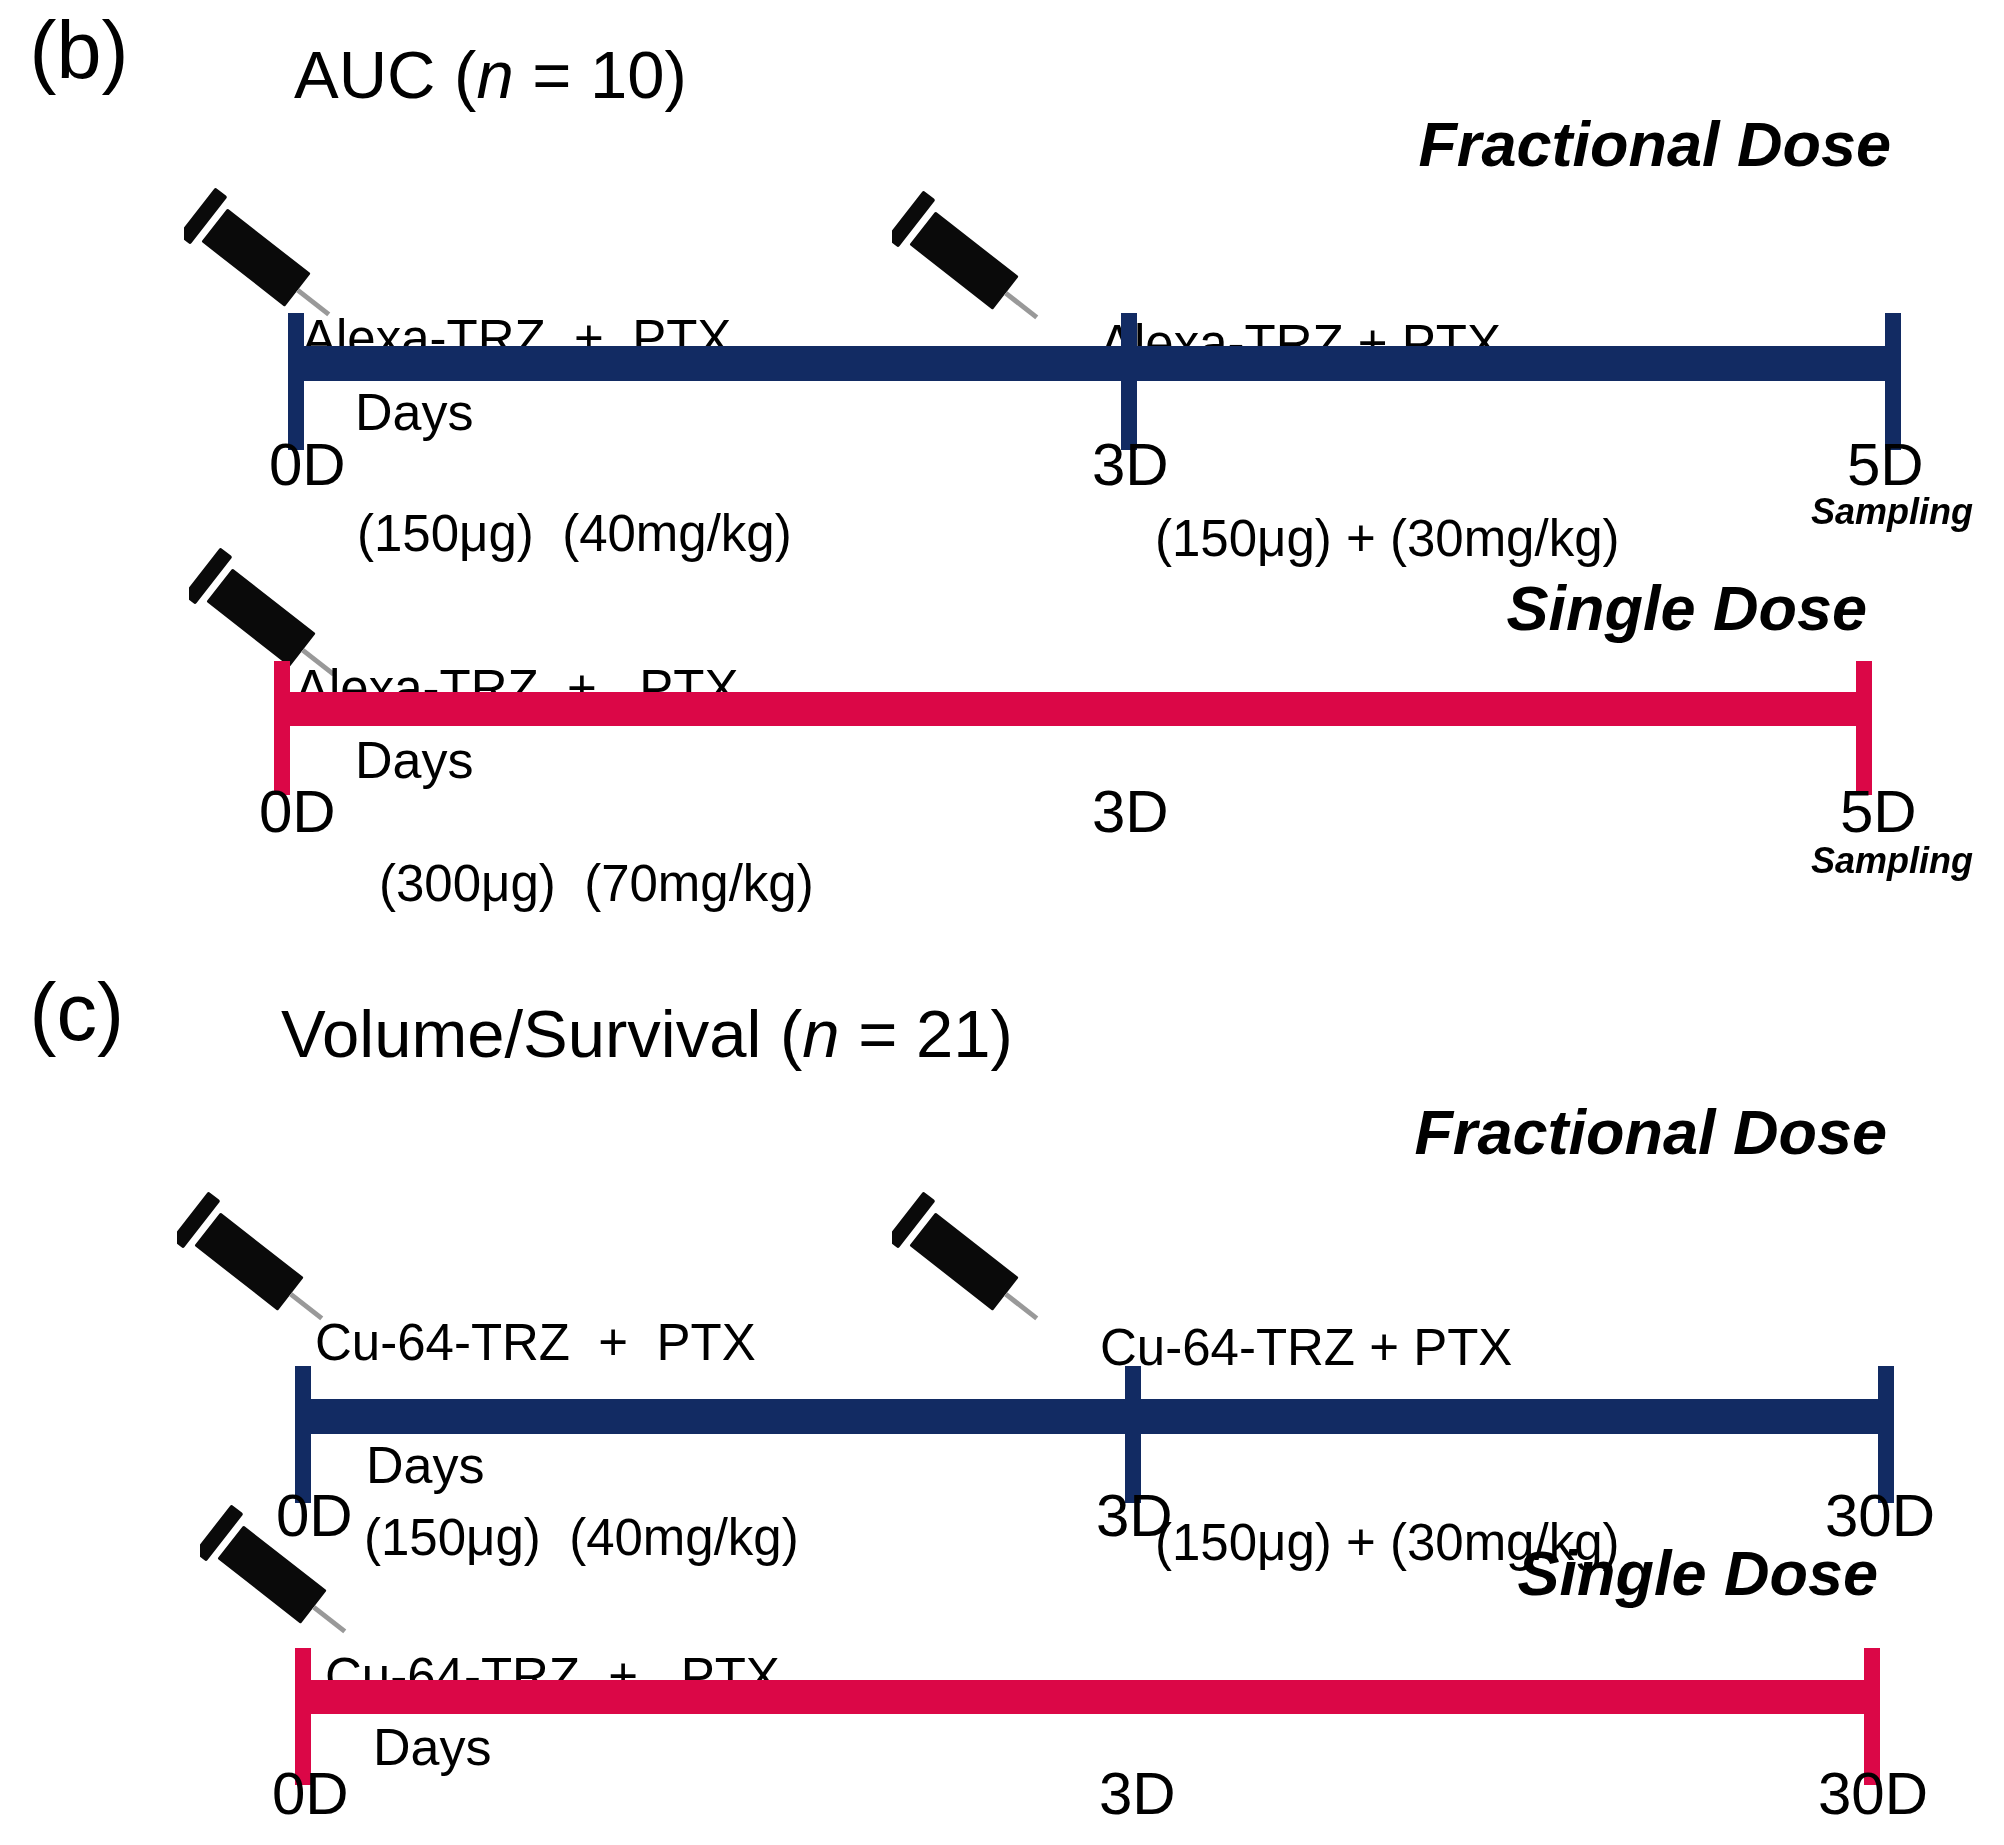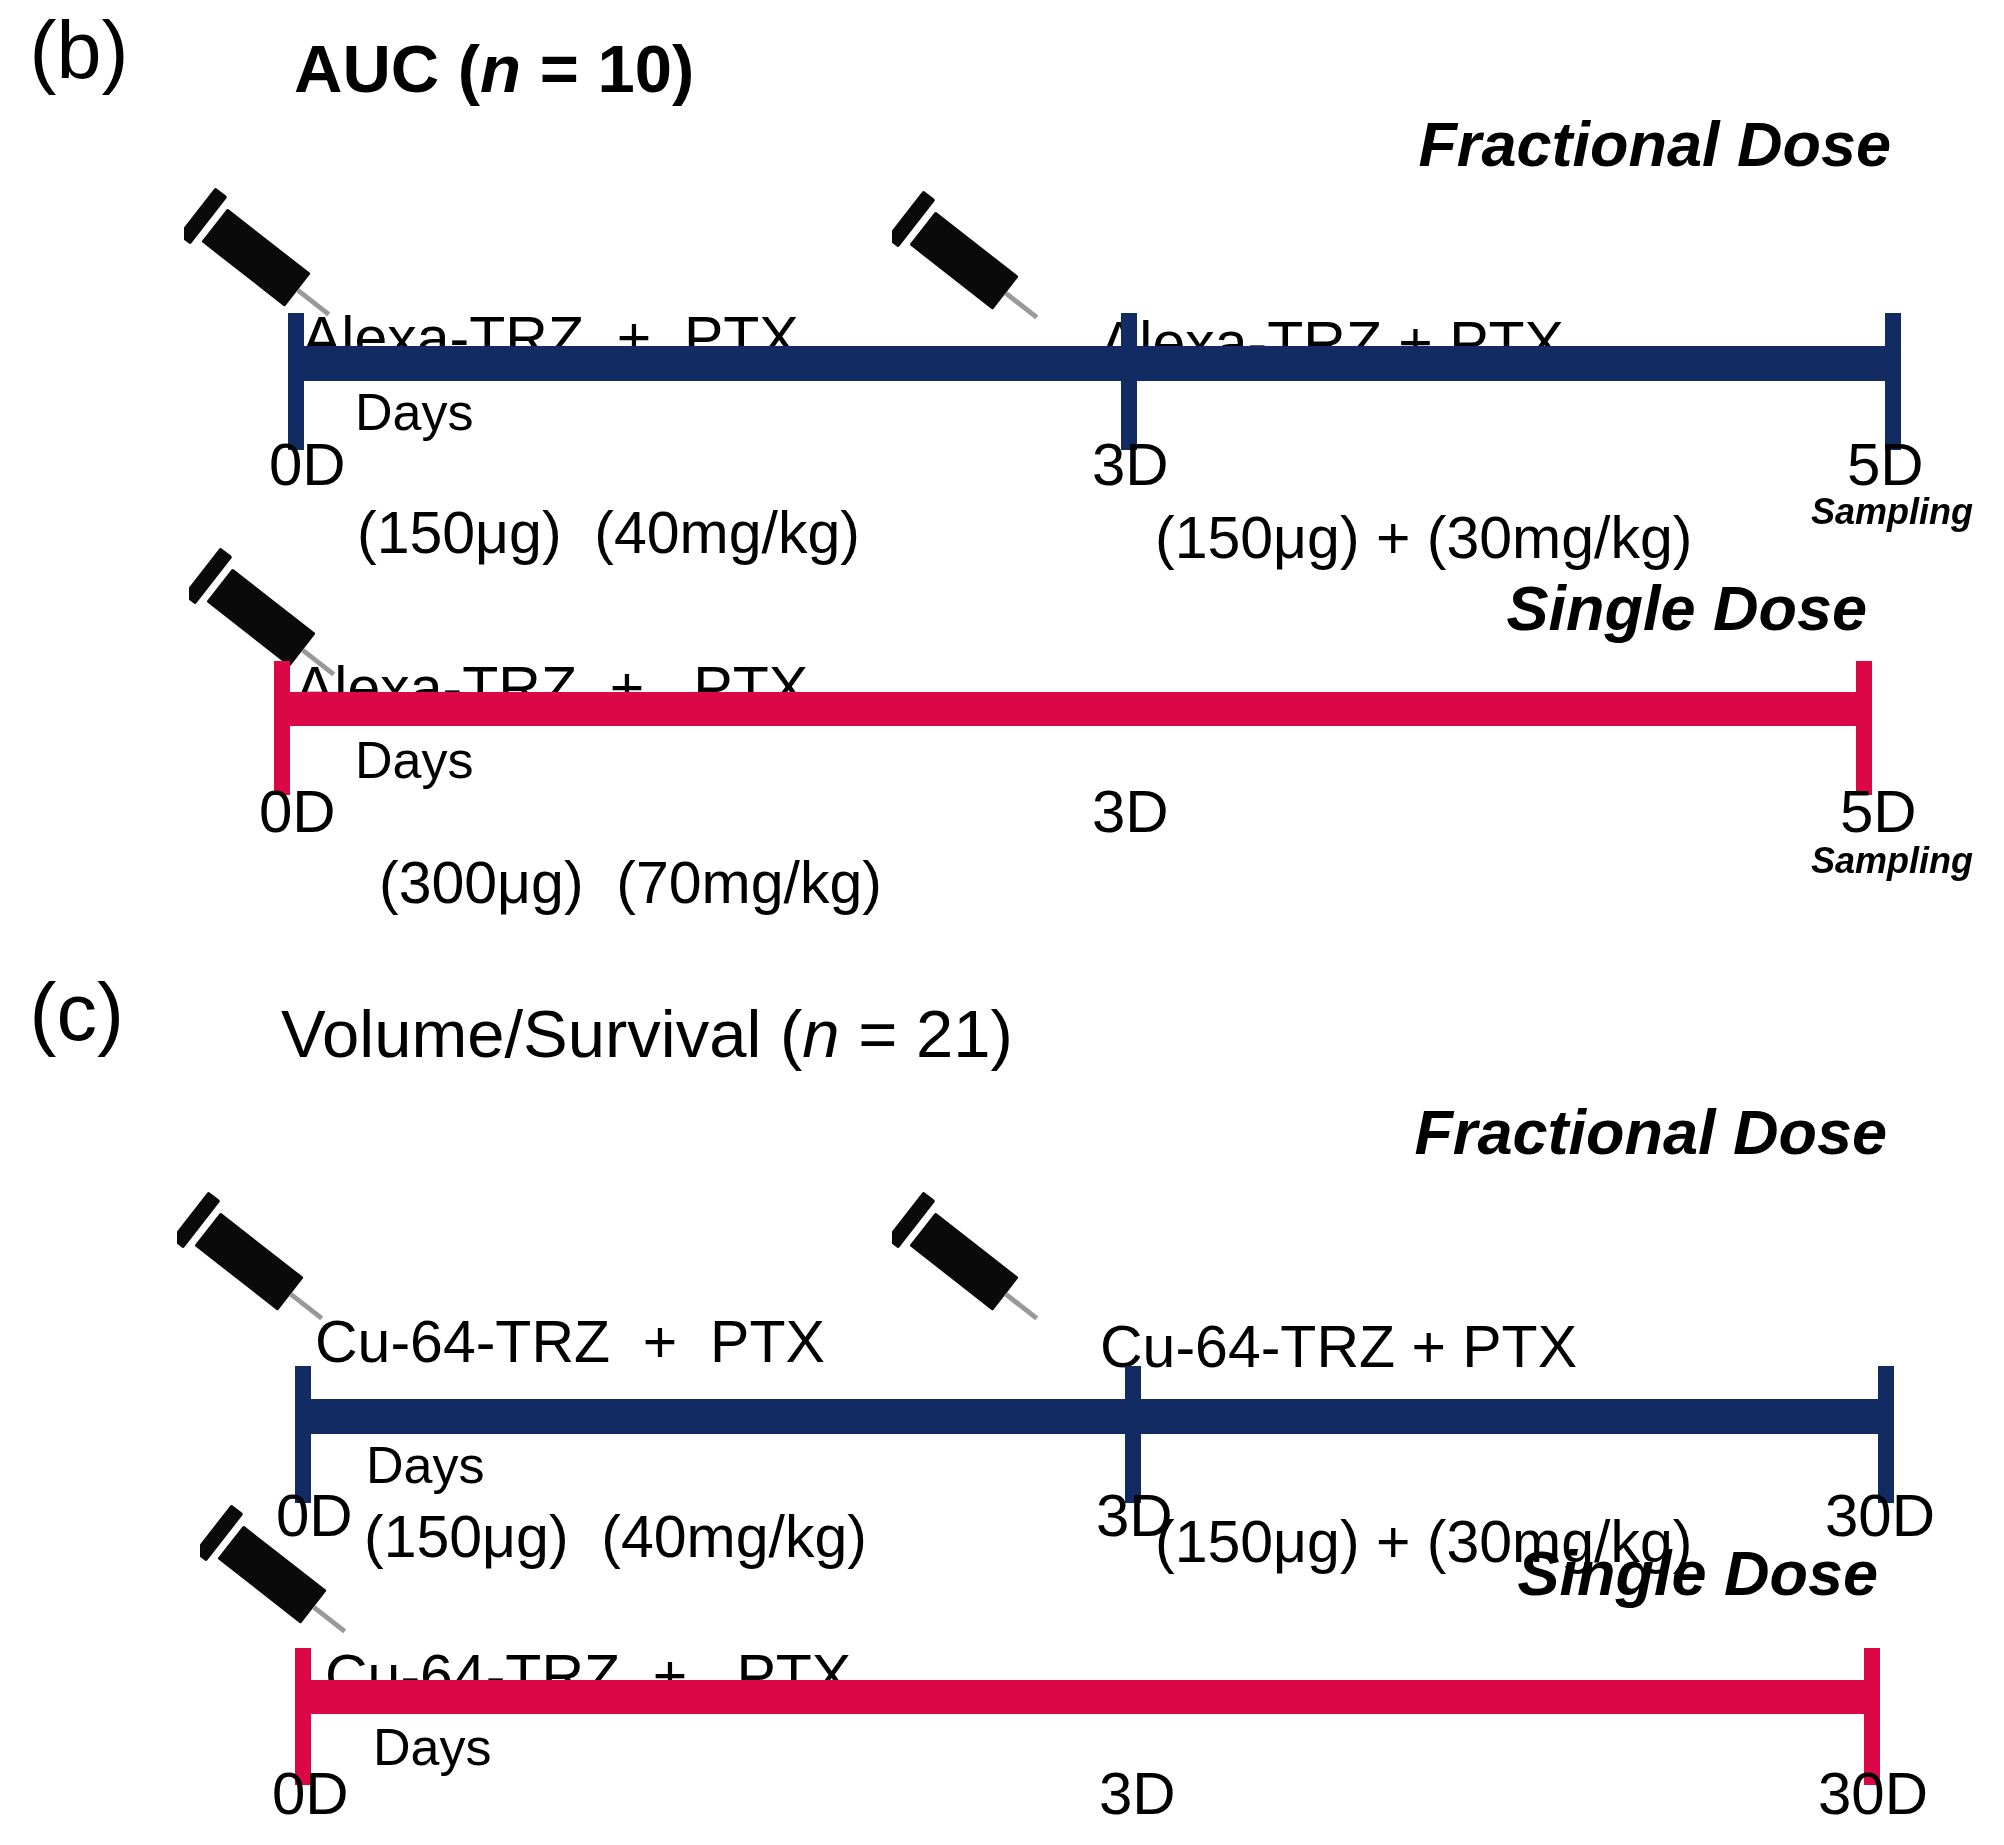--- a/index.html
+++ b/index.html
@@ -9,21 +9,21 @@
     background:#ffffff;
     font-family:"Liberation Sans","DejaVu Sans",sans-serif;
     color:#000;
     overflow:hidden;
   }
   .abs{position:absolute;}
   .panel-letter{font-size:81px;line-height:1;}
   .panel-title{font-size:67px;line-height:1;white-space:pre;}
   .panel-title .nvar{font-style:italic;}
   .dose-label{font-size:63px;font-weight:bold;font-style:italic;line-height:1;white-space:pre;}
-  .inj-text{font-size:59px;line-height:65px;white-space:pre;}
+  .inj-text{font-size:51px;line-height:65px;white-space:pre;}
   .inj-line{display:block;}
   .tick-label{font-size:60px;line-height:1;white-space:pre;}
   .axis-label{font-size:52px;line-height:1;}
   .sampling{font-size:36px;font-weight:bold;font-style:italic;line-height:1;}
   .tl-bar{position:absolute;height:35px;}
   .tl-bar.frac{background:var(--fractional,#122b63);}
   .tl-bar.single{background:var(--single,#db0747);}
   .tick{position:absolute;width:15.5px;}
   .tick.frac{background:var(--fractional,#122b63);}
   .tick.single{background:var(--single,#db0747);}
@@ -42,21 +42,21 @@
       </g>
     </g>
   </defs>
 </svg>
 
 <div id="figure">
 
   <div>
     <div class="abs panel-letter" style="left:29.5px;top:9.8px;">(b)</div>
 
-    <div class="abs panel-title" style="left:294px;top:35px;font-weight:bold;"><span>AUC (</span><span class="nvar">n</span><span> = 10)</span></div>
+    <div class="abs panel-title" style="left:294px;top:41px;"><span>AUC (</span><span class="nvar">n</span><span> = 10)</span></div>
 
     <div class="abs dose-label" style="right:114px;top:113px;">Fractional Dose</div>
 
     <svg class="syringe" style="left:184px;top:176px;" viewBox="0 0 240 240">
         <use href="#syringe-shape"></use>
       </svg>
     <div class="abs inj-text" style="left:302px;top:176px;">
       <span class="inj-line">Alexa-TRZ  +  PTX</span>
       <span class="inj-line" style="padding-left:55px;">(150μg)  (40mg/kg)</span>
     </div>

